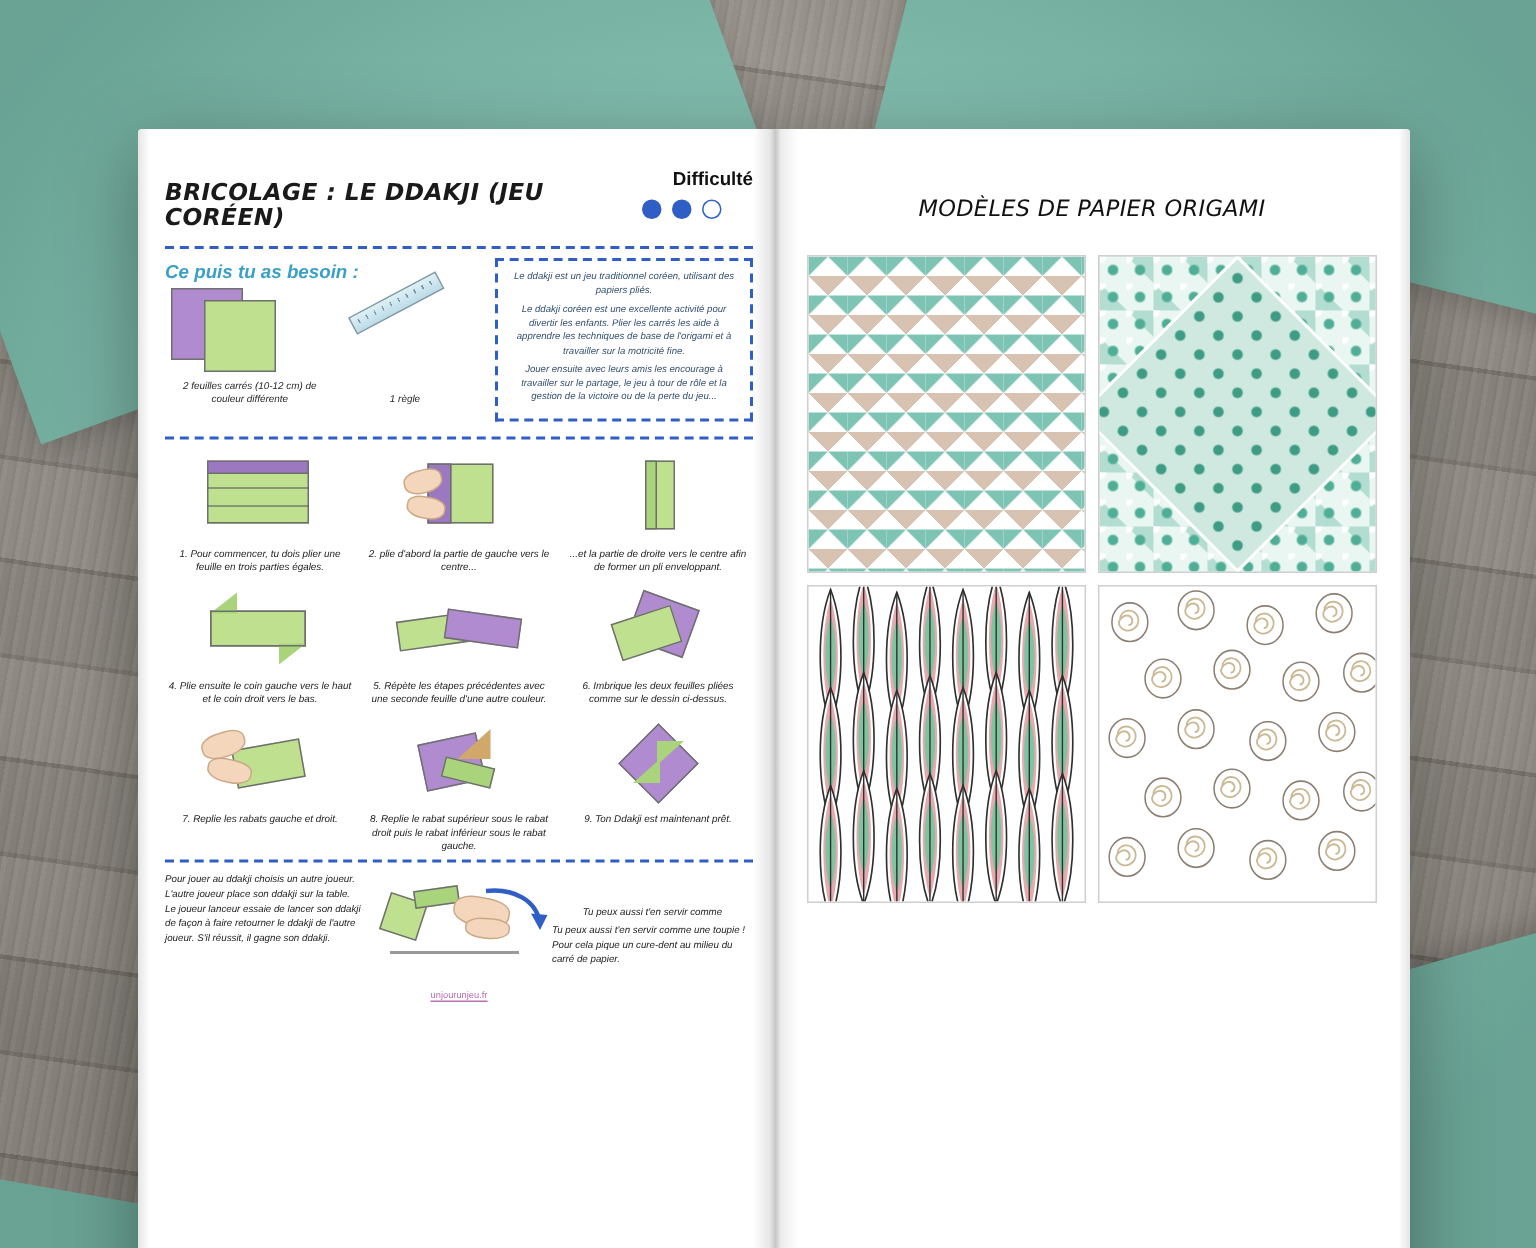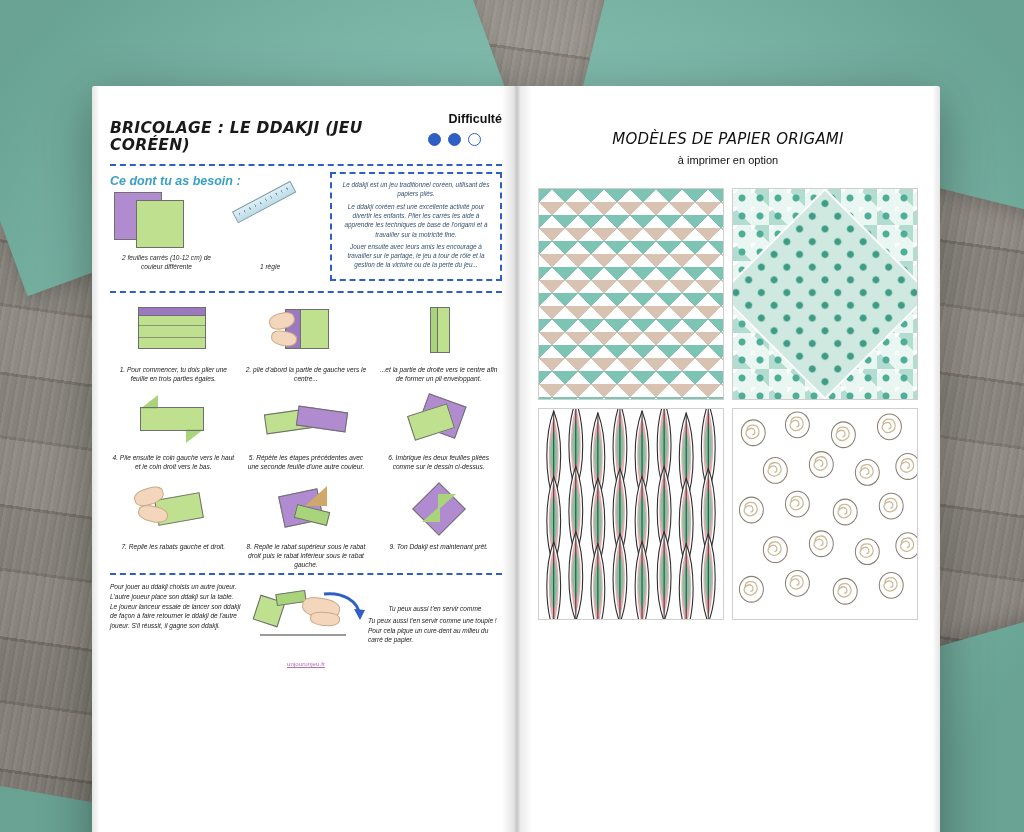--- a/index.html
+++ b/index.html
@@ -255,21 +255,21 @@
             <span class="dot on"></span>
             <span class="dot off"></span>
           </div>
         </div>
       </div>
 
       <hr class="hr-dash">
 
       <div class="need-row">
         <div class="need-left">
-          <div class="sec-title">Ce dont tu as besoin :</div>
+          <div class="sec-title">Ce puis tu as besoin :</div>
           <div class="mats">
             <div class="mat">
               <div class="sq-wrap">
                 <div class="sq purple"></div>
                 <div class="sq green"></div>
               </div>
               <div class="cap">2 feuilles carrés (10-12 cm) de couleur différente</div>
             </div>
             <div class="mat">
               <div class="ruler-wrap">
@@ -417,21 +417,20 @@
         <span class="brand">unjourunjeu.fr</span>
       </div>
 
     </div>
     <div class="page-edge-l"></div>
   </div>
 
   <div class="page page-right">
     <div class="rp">
       <div class="rp-title">MODÈLES DE PAPIER ORIGAMI</div>
-      <div class="rp-sub">à imprimer en option</div>
 
       <div class="pattern-grid">
 
         <div class="pattern p1"></div>
 
         <div class="pattern p2">
           <div class="p2-diamond"></div>
         </div>
 
         <div class="pattern p3">

